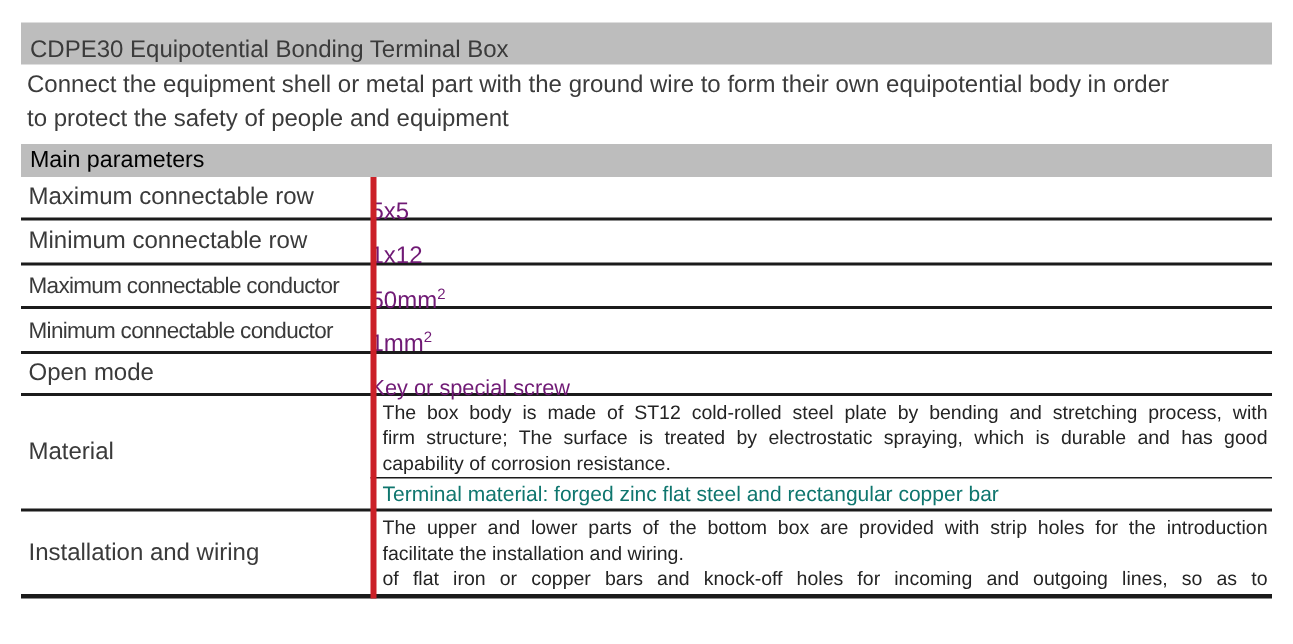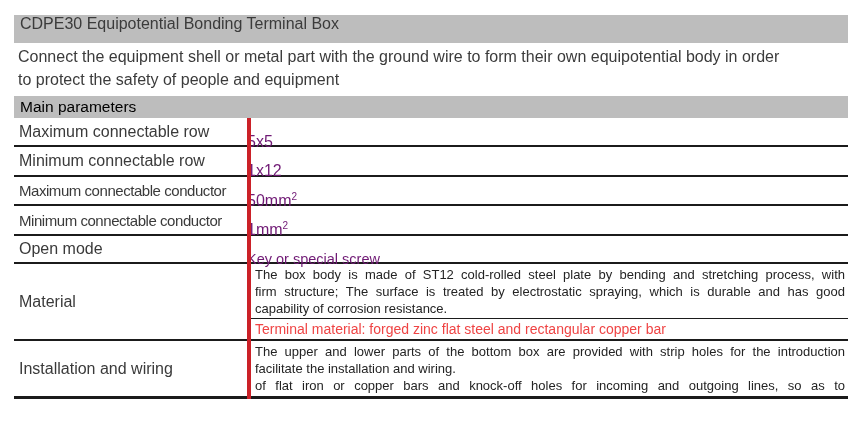--- a/index.html
+++ b/index.html
@@ -14,21 +14,21 @@
     width:862px;height:429px;
     font-family:"Liberation Sans", sans-serif;
     color:var(--text);
     overflow:hidden;
   }
   .page{position:relative;width:862px;height:429px;background:#ffffff;}
 
   .titlebar{
     position:absolute;left:14px;top:15px;width:834px;height:28px;
     background:var(--bar);
-    display:flex;align-items:flex-start;padding-left:6px;
+    display:flex;align-items:flex-end;padding-left:6px;
     font-size:16px;color:#3b3b3b;
   }
   .desc{
     position:absolute;left:18px;top:46px;width:832px;
     font-size:16px;line-height:22.5px;color:#3b3b3b;
   }
   .sectionbar{
     position:absolute;left:14px;top:96px;width:834px;height:22px;
     background:var(--bar);
     display:flex;align-items:center;padding-left:6px;
@@ -66,21 +66,21 @@
     flex:0 0 auto;padding:2px 3px 0 8px;
   }
   .parablock.with-sub-divider{border-bottom:1.5px solid var(--line);}
   .pline{
     font-size:13px;line-height:17.2px;color:#242424;
     text-align:justify;white-space:normal;overflow:hidden;max-height:17.4px;
   }
   .pline.j{text-align-last:justify;}
   .subrow{
     flex:1;display:flex;align-items:center;padding-left:8px;
-    font-size:14px;color:#ef4444;white-space:nowrap;
+    font-size:14px;color:#0f766e;white-space:nowrap;
   }
 </style>
 </head>
 <body>
 
 <div class="page">
 
   <div class="titlebar">
     <span>CDPE30 Equipotential Bonding Terminal Box</span>
   </div>

